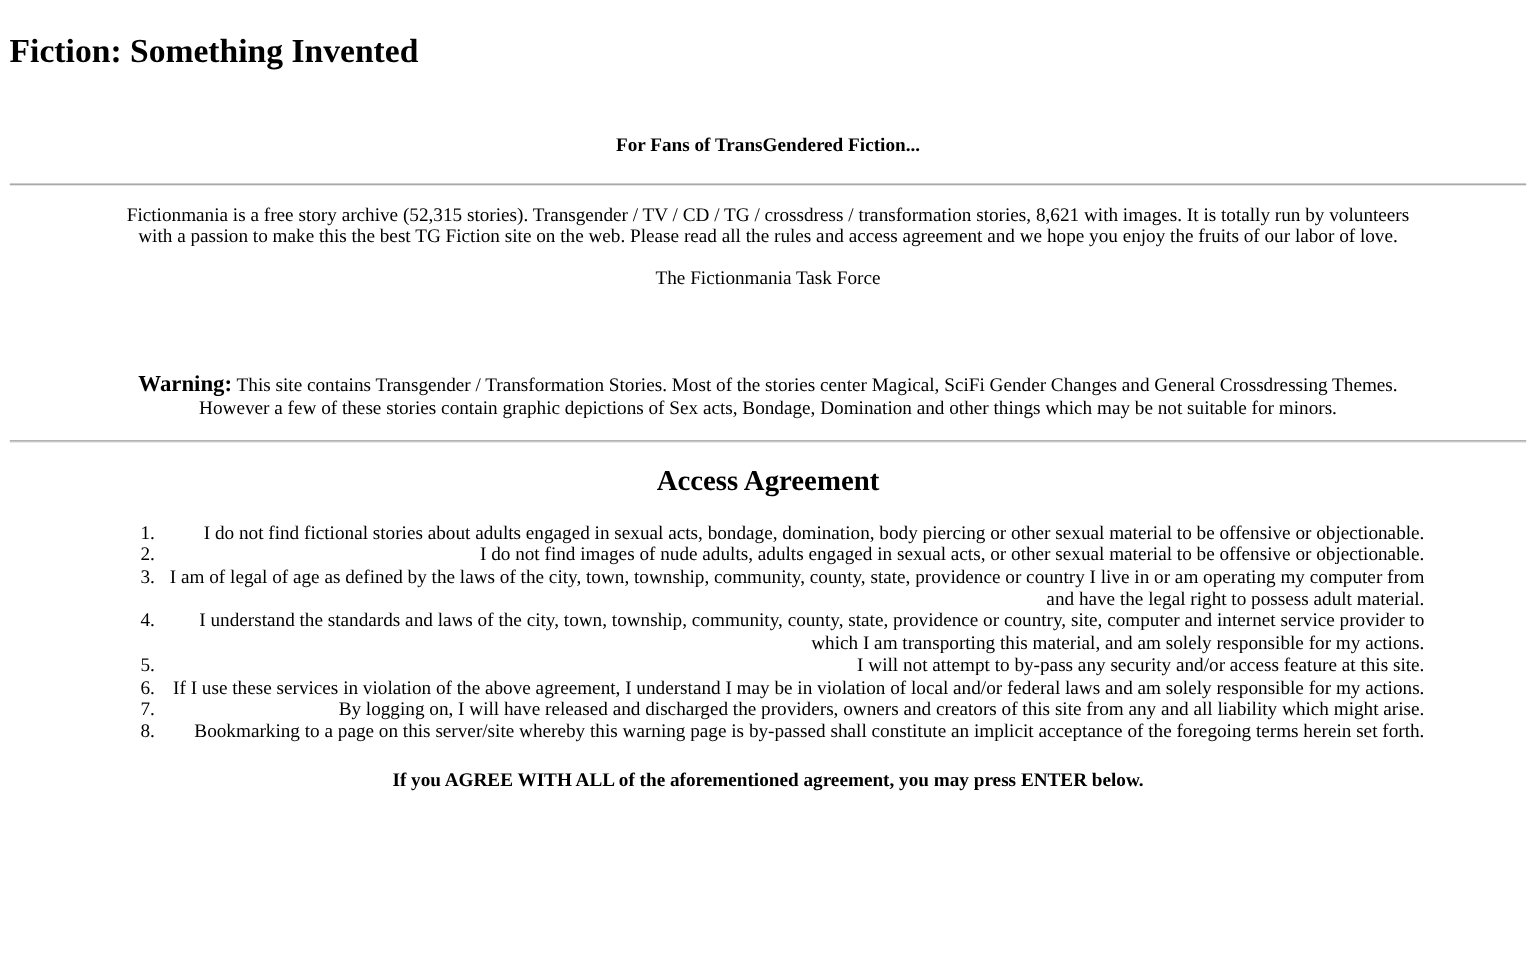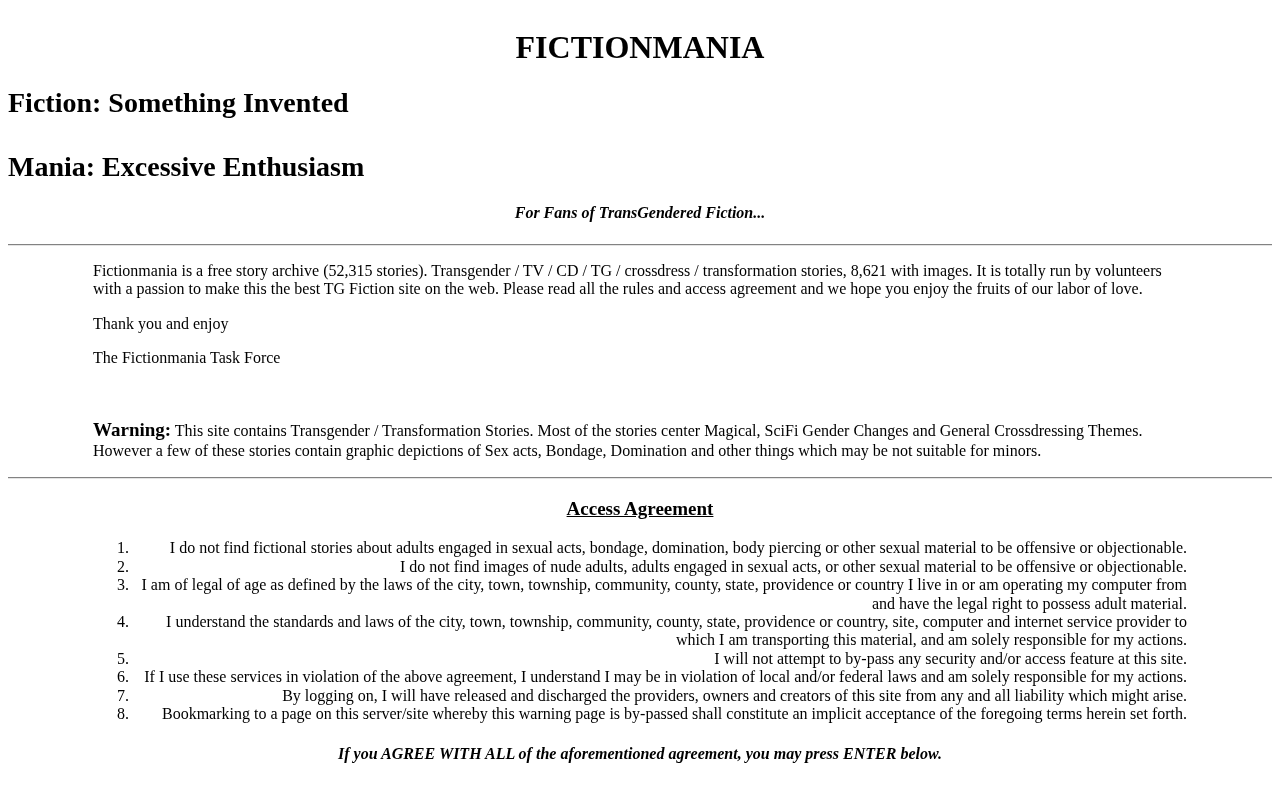--- a/index.html
+++ b/index.html
@@ -26,88 +26,84 @@
     font-size: 28px;
     font-weight: bold;
     margin: 20px 0;
     line-height: 1.15;
   }
   .tagline, .agreement-subheading, .agreement-footer {
     text-align: center;
     font-size: 16px;
     font-weight: bold;
     margin: 21px 0;
-    font-style: italic;
   }
   hr.rule {
     border: none;
     border-top: 1px solid #828282;
     border-bottom: 1px solid #e4e4e4;
     height: 0;
     margin: 10px 0;
   }
   .indent {
     margin-left: 85px;
     margin-right: 85px;
   }
   .indent p {
     margin: 16px 0;
+    text-align: center;
   }
   p.signature {
     font-weight: normal;
   }
   p.warning {
-    margin-top: 52px;
+    margin-top: 68px;
     line-height: 1.18;
   }
   .warning-label {
     font-size: 19px;
     font-weight: bold;
   }
   h2.agreement-heading {
     text-align: center;
-    font-size: 19px;
+    font-size: 24px;
     font-weight: bold;
     margin: 19px 0 20px 0;
-    text-decoration: underline;
   }
   ol.agreement-list {
     margin: 14px 0 16px 0;
     padding-left: 40px;
     text-align: right;
   }
   ol.agreement-list li {
     margin: 0;
     padding: 0;
   }
   .agreement-footer {
     margin-top: 22px;
   }
 </style>
 </head>
 <body>
 
 <div class="page">
 
-  <h1 class="site-title">FICTIONMANIA</h1>
 
   <h2 class="subtitle">
     <span>Fiction: Something Invented</span><br>
     <br>
-    <span>Mania: Excessive Enthusiasm</span>
   </h2>
 
   <div class="tagline">For Fans of TransGendered Fiction...</div>
 
   <hr class="rule">
 
   <div class="indent">
     <p>Fictionmania is a free story archive (52,315 stories). Transgender / TV / CD / TG / crossdress / transformation stories, 8,621 with images. It is totally run by volunteers with a passion to make this the best TG Fiction site on the web. Please read all the rules and access agreement and we hope you enjoy the fruits of our labor of love.</p>
 
-    <p>Thank you and enjoy</p>
 
     <p class="signature">The Fictionmania Task Force</p>
 
     <p class="warning"><span class="warning-label">Warning:</span> <span>This site contains Transgender / Transformation Stories. Most of the stories center Magical, SciFi Gender Changes and General Crossdressing Themes. However a few of these stories contain graphic depictions of Sex acts, Bondage, Domination and other things which may be not suitable for minors.</span></p>
   </div>
 
   <hr class="rule">
 
   <h2 class="agreement-heading">Access Agreement</h2>
 

